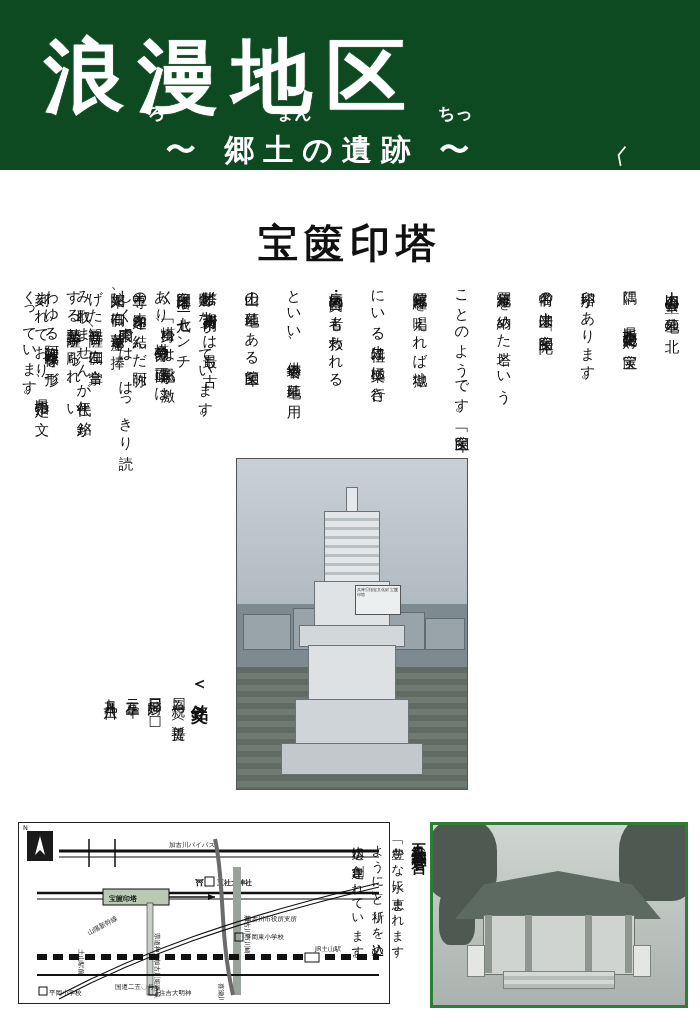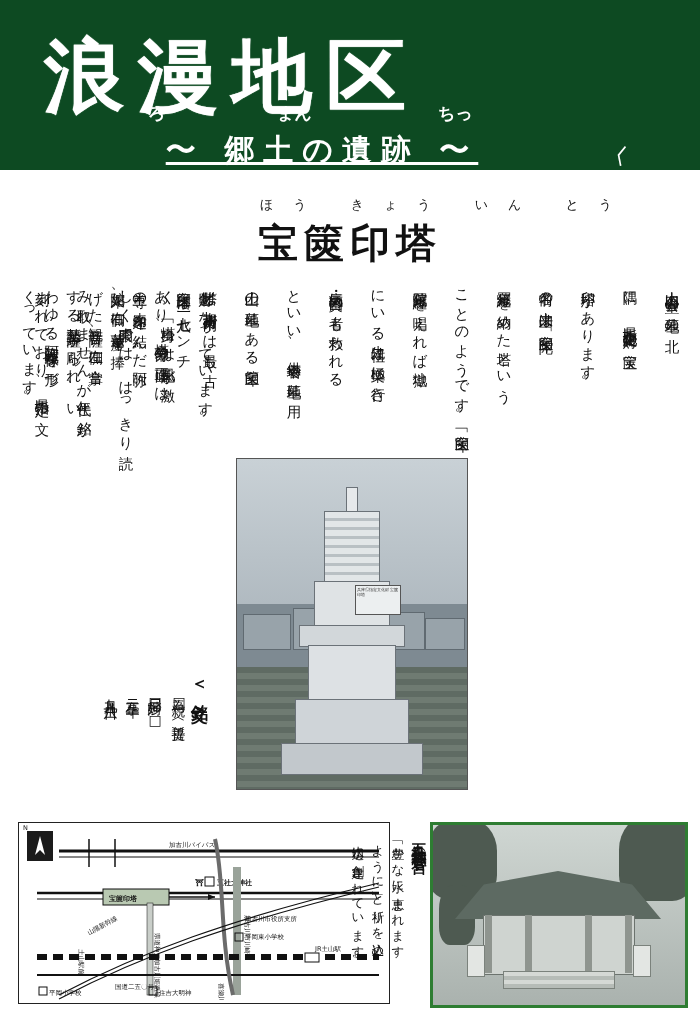--- a/index.html
+++ b/index.html
@@ -40,21 +40,20 @@
   .r2{left:277px;top:82px;}
   .r3{left:438px;top:82px;}
   .banner-sub{
     position:absolute;left:0;top:110px;width:644px;
     text-align:center;
     color:#ffffff;
     font-family:"DejaVu Serif", serif;
     font-size:30px;
     font-weight:bold;
     letter-spacing:9px;
-    text-decoration:underline;
   }
   .tick{
     position:absolute;right:74px;top:120px;
     color:#fff;font-size:22px;font-weight:bold;
     transform:rotate(14deg);
   }
   
   .page{
     position:absolute;left:0;top:170px;width:700px;height:849px;
     background:#ffffff;
@@ -203,21 +202,20 @@
     <div class="ruby-small r1">ろ</div>
     <div class="ruby-small r2">まん</div>
     <div class="ruby-small r3">ちっ</div>
     <div class="banner-sub">〜 郷土の遺跡 〜</div>
     <div class="tick">〈</div>
   </div>
 </div>
 
 <div class="page">
 
-  <div class="headline-ruby">ほう きょう いん とう</div>
   <div class="headline">宝篋印塔</div>
 
   <div class="vtext col0 vcol-tall">土山旧公会堂の墓地の北</div>
   <div class="vtext col1 vcol-tall">隅に、県指定文化財の宝篋</div>
   <div class="vtext col2 vcol-tall">印塔があります。</div>
   <div class="vtext col3 vcol-tall">名前の由来は「宝篋印陀</div>
   <div class="vtext col4 vcol-tall">羅尼経」を納めた塔という</div>
   <div class="vtext col5 vcol-tall">ことのようです。「宝篋印</div>
   <div class="vtext col6 vcol-tall">陀羅尼経」を唱えれば地獄</div>
   <div class="vtext col7 vcol-tall">にいる先祖は極楽に行き、</div>

